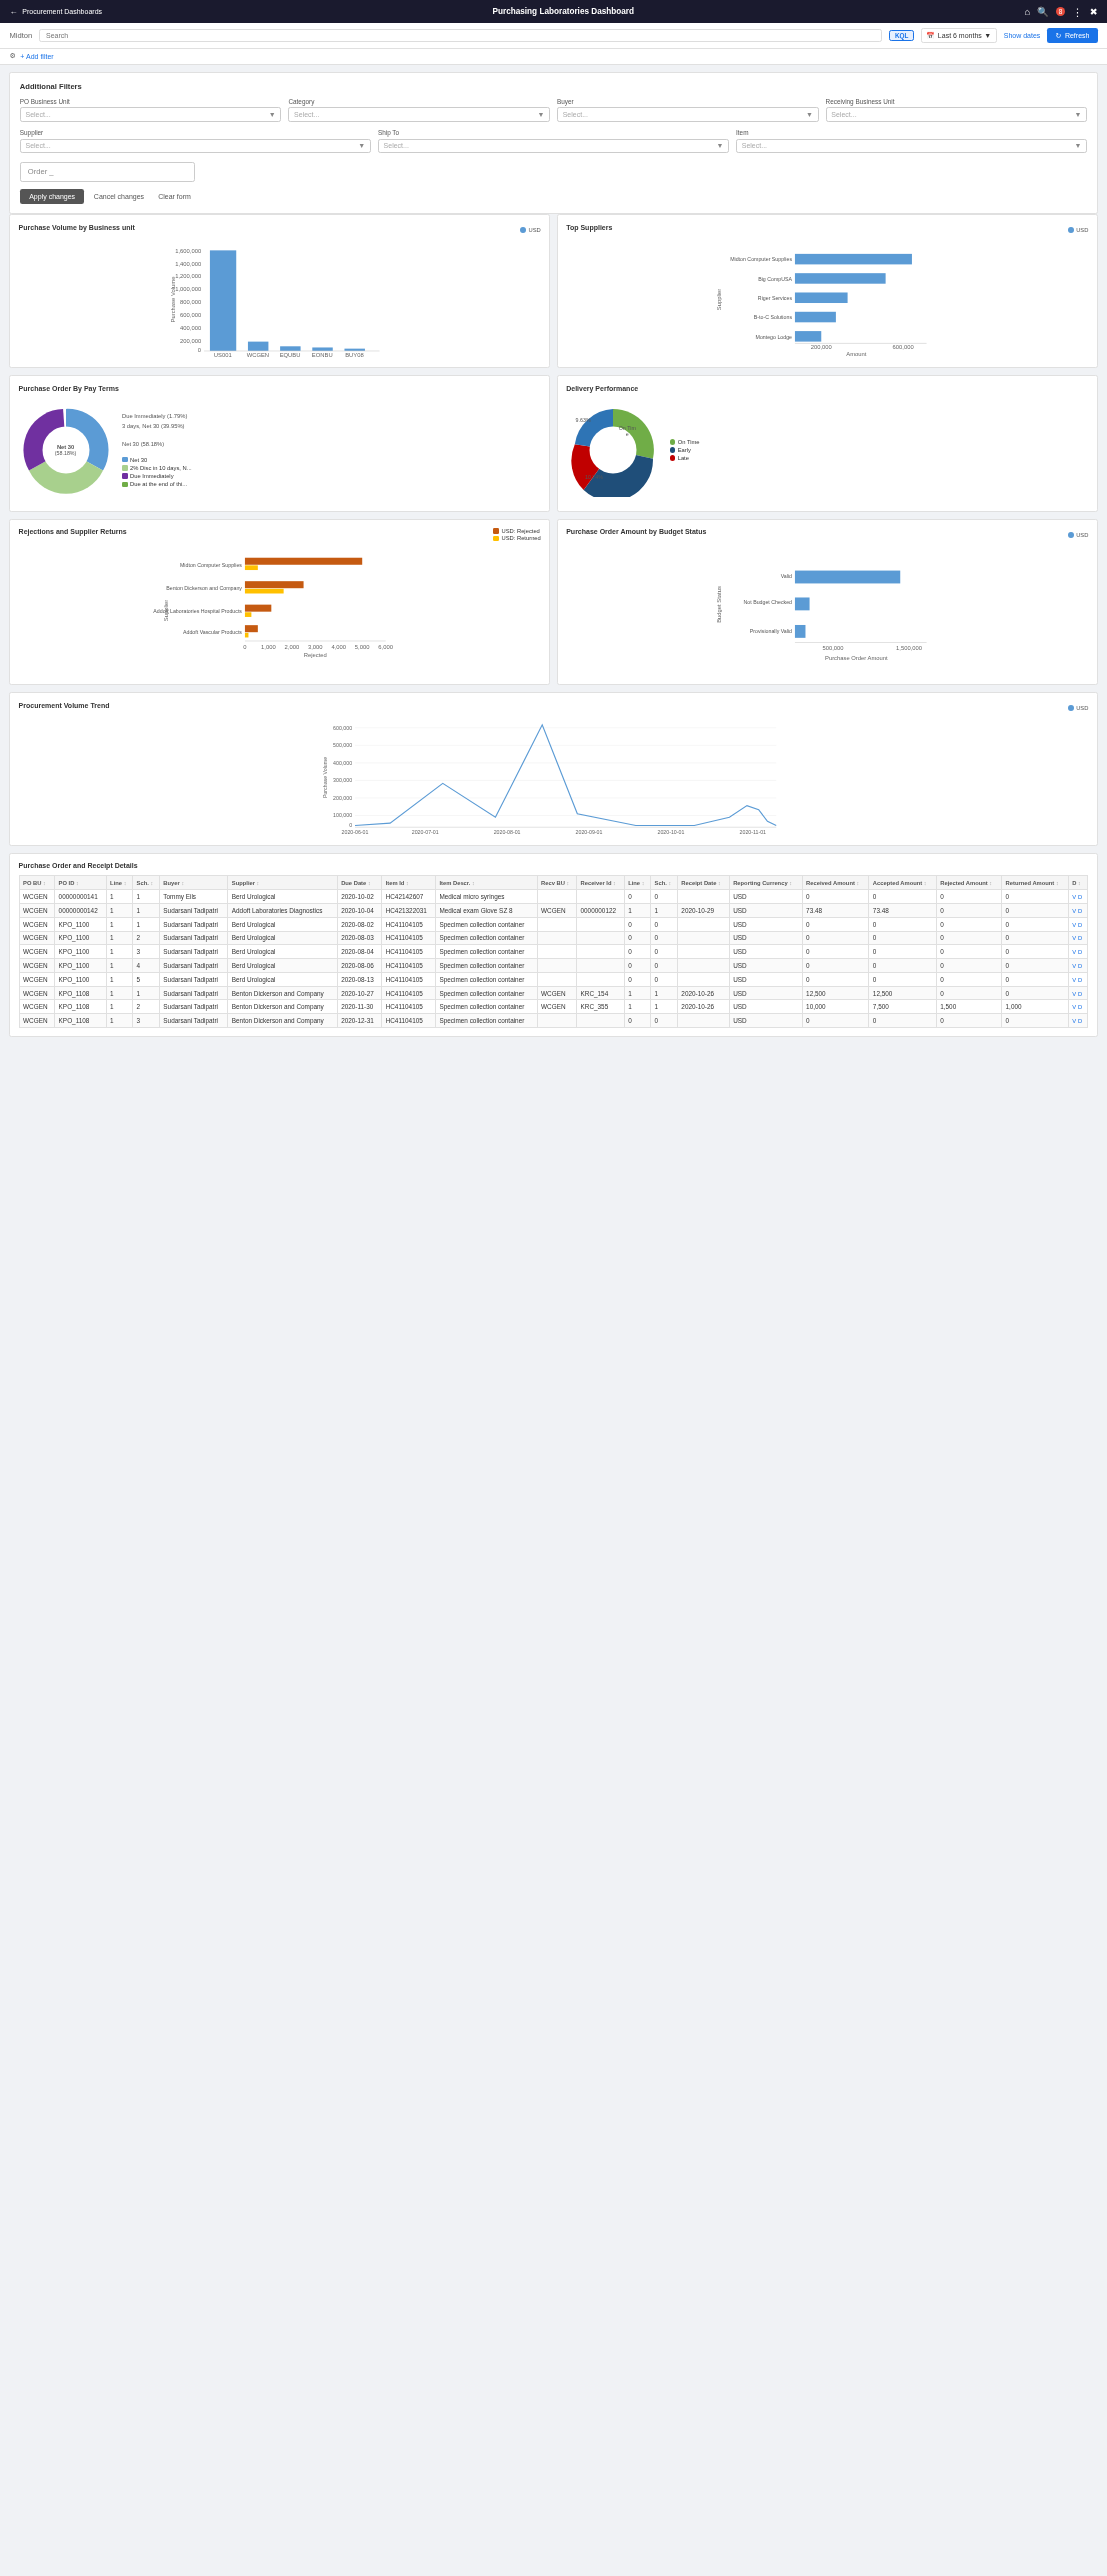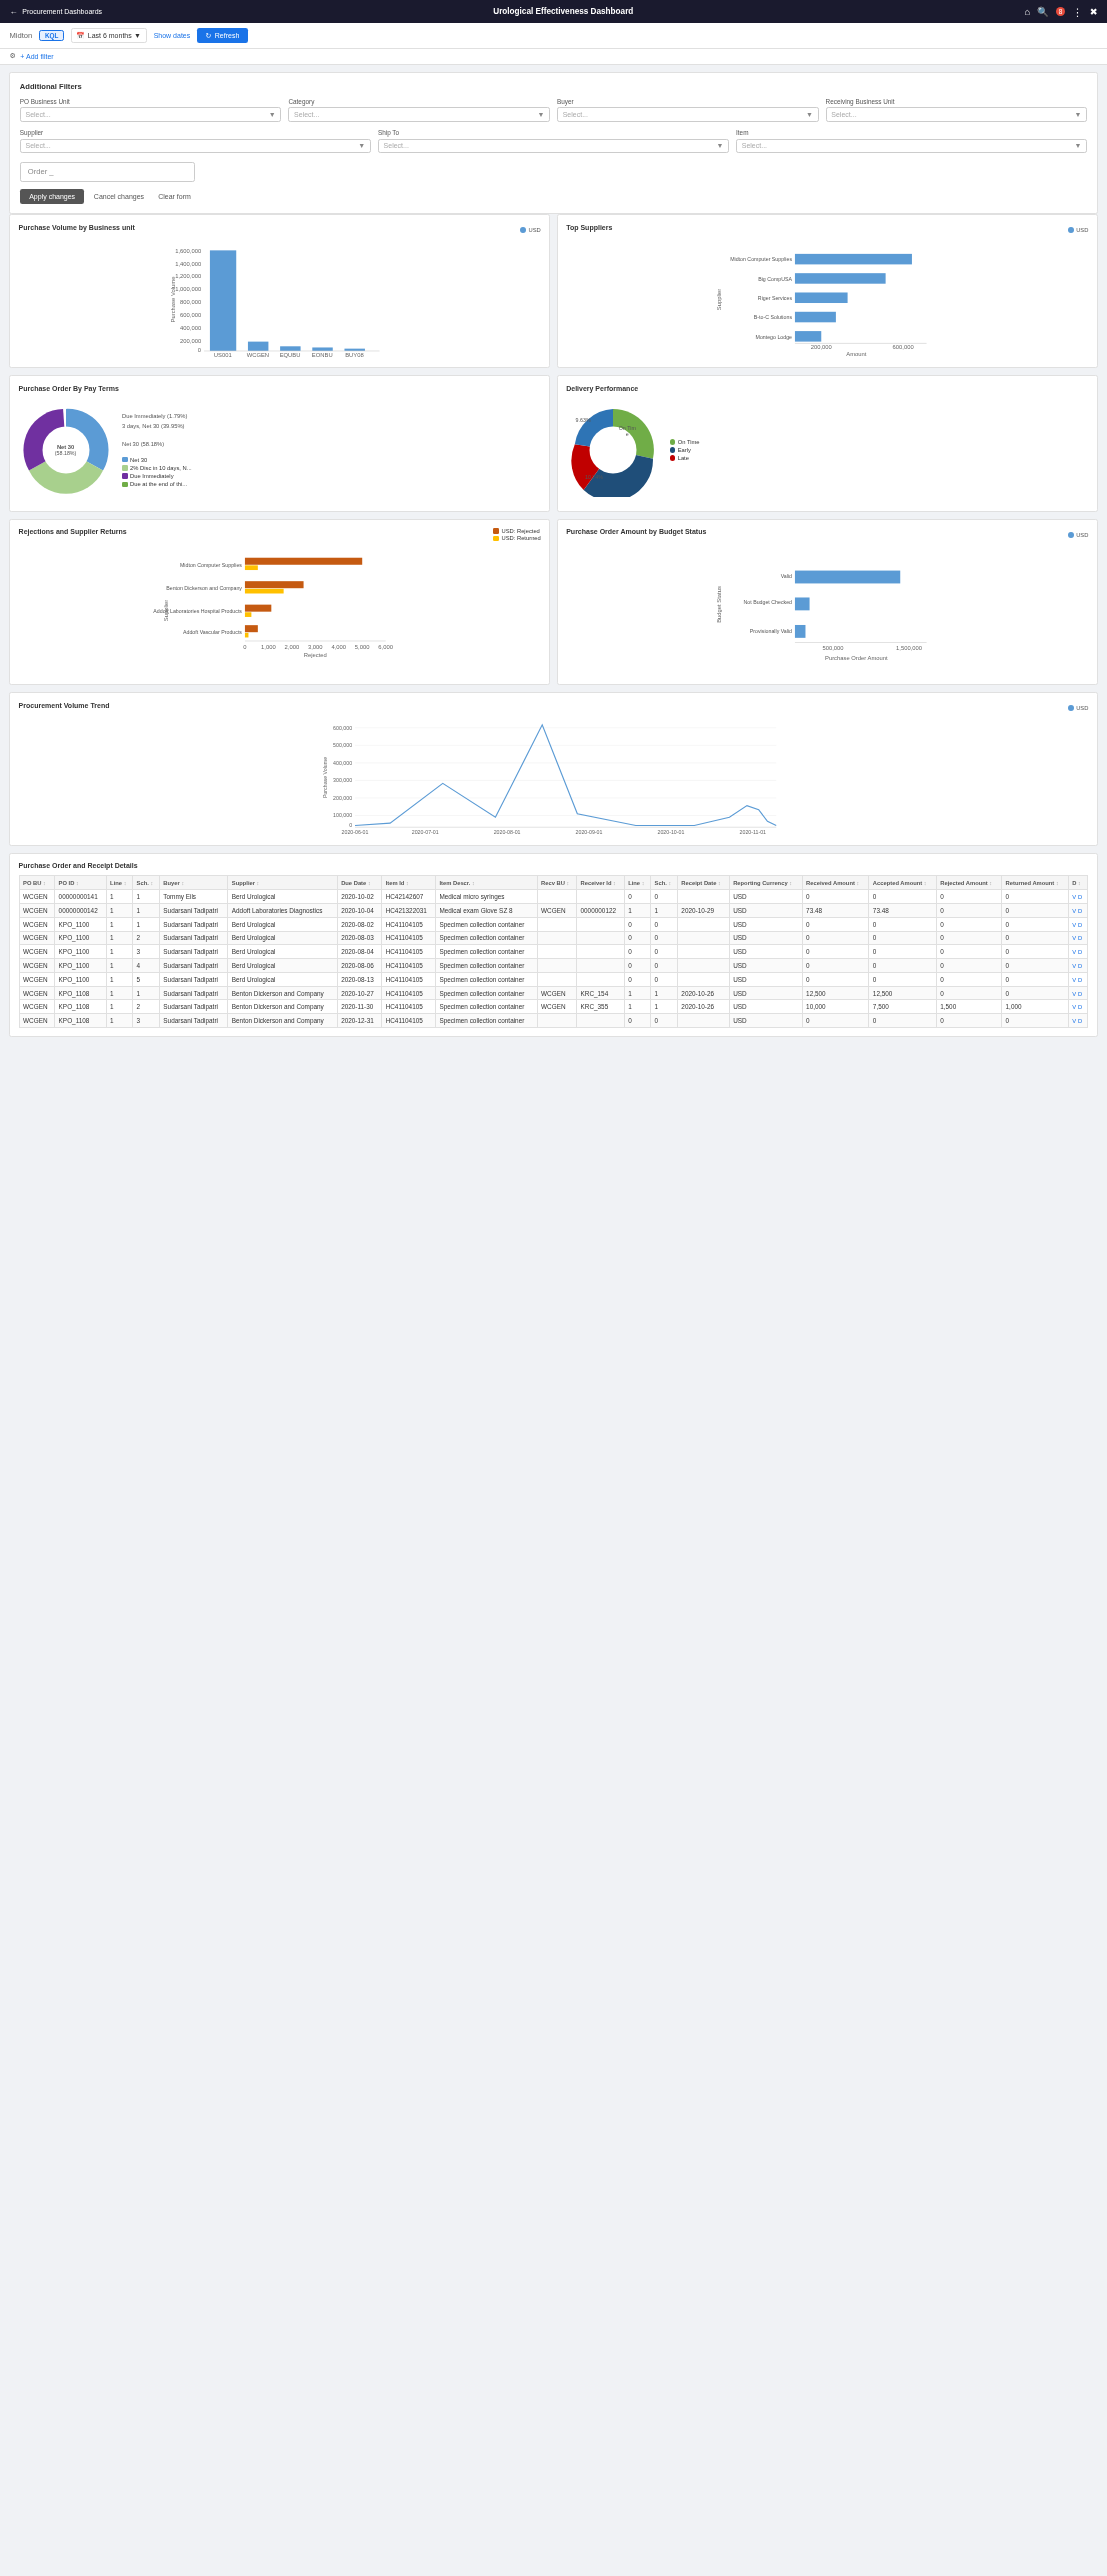--- a/index.html
+++ b/index.html
@@ -104,32 +104,33 @@
     .axis-label { font-size: 10px; fill: #666; }
   </style>
 </head>
 <body>
 
 <div class="top-nav">
   <div class="top-nav-left">
     <span style="font-size:8.2px;">←</span>
     <span style="cursor:pointer; font-size:7px;">Procurement Dashboards</span>
   </div>
-  <div class="top-nav-center">Urological Effectiveness Dashboard</div>
+  <div class="top-nav-center">Purchasing Laboratories Dashboard</div>
   <div class="top-nav-right">
     <span style="font-size:9.4px; cursor:pointer;">⌂</span>
     <span style="font-size:9.4px; cursor:pointer;">🔍</span>
     <span style="font-size:8.2px; cursor:pointer; background:#e74c3c; border-radius:50%; padding:1.2px 2.9px; font-size:6.4px;">8</span>
     <span style="font-size:10.5px; cursor:pointer;">⋮</span>
     <span style="font-size:9.4px; cursor:pointer;">✖</span>
   </div>
 </div>
 
 <div class="filter-bar">
   <span style="color:#666; font-size:7.6px;">Midton</span>
+  <input type="text" class="filter-search" placeholder="Search" style="">
   <span class="kql-badge">KQL</span>
   <div class="date-filter">
     <span>📅</span>
     <span>Last 6 months</span>
     <span>▼</span>
   </div>
   <button class="show-dates-btn">Show dates</button>
   <button class="refresh-btn">
     <span>↻</span>
     <span>Refresh</span>

